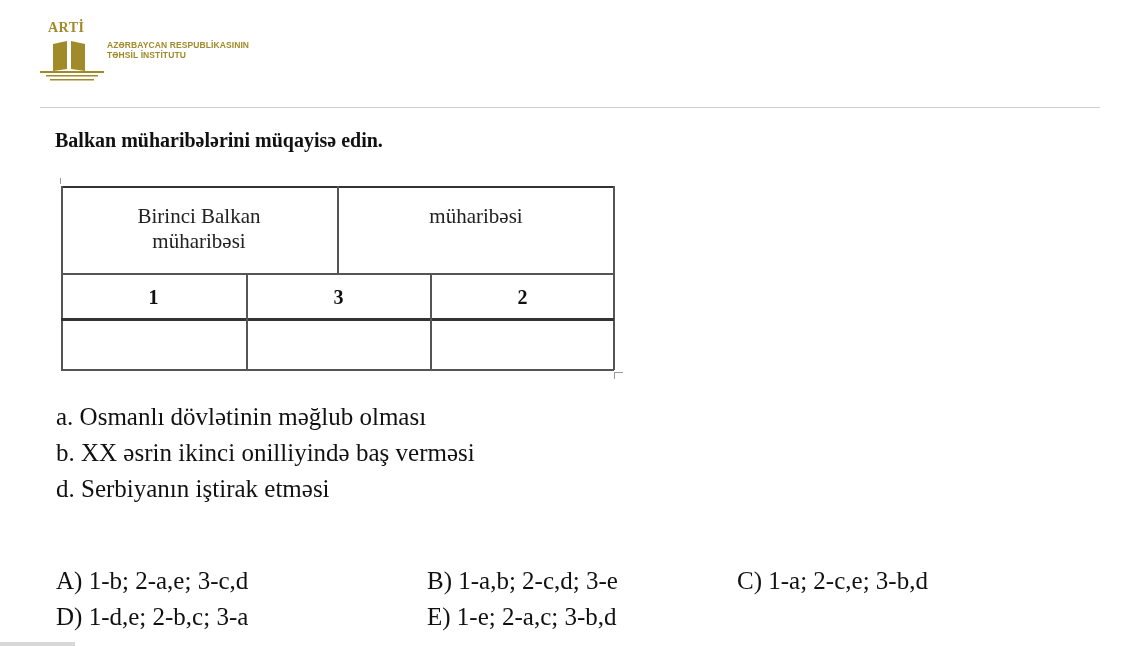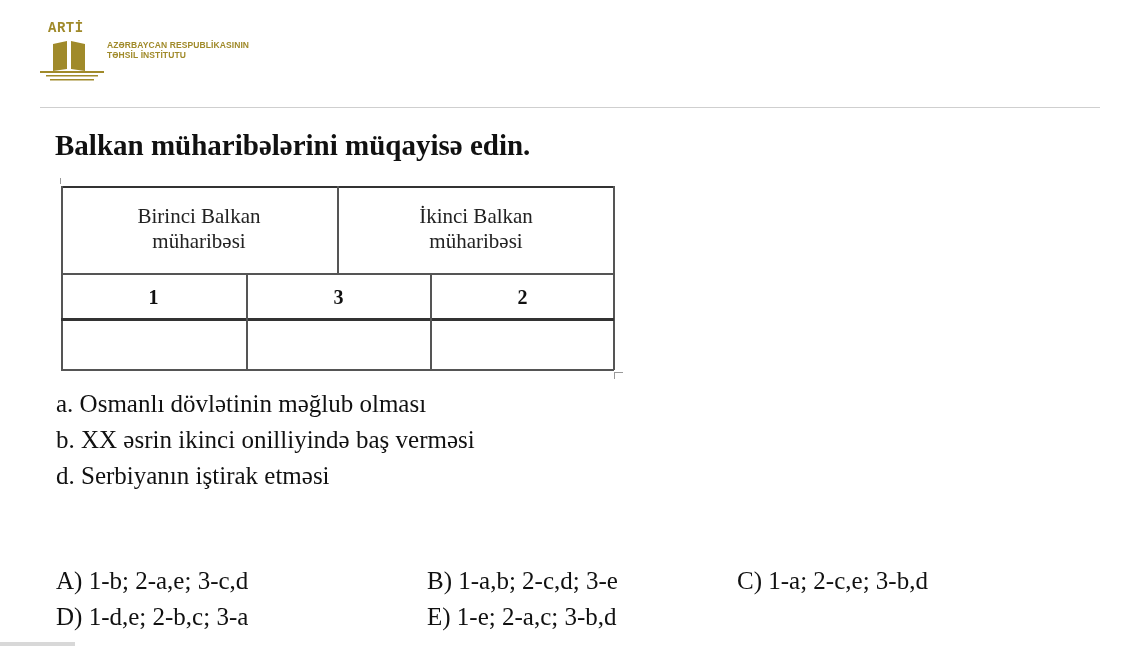--- a/index.html
+++ b/index.html
@@ -3,41 +3,41 @@
   <meta charset="utf-8">
   <style>
     html, body { margin: 0; padding: 0; }
     body {
       width: 1140px; height: 646px; position: relative; overflow: hidden;
       background: #ffffff; color: #111;
       font-family: "Liberation Serif", serif;
     }
     .logo { position: absolute; left: 40px; top: 20px; width: 64px; height: 62px; }
     .logo-arti {
-      position: absolute; left: 8px; top: 0; font-family: Liberation Mono, monospace;
+      position: absolute; left: 8px; top: 0; font-family: Liberation Serif, serif;
       font-weight: bold; font-size: 14px; color: #a08a2a; letter-spacing: 0.5px;
     }
     .logo-book { position: absolute; left: 12px; top: 21px; }
     .logo-lines { position: absolute; left: 0; top: 51px; }
     .org-name {
       position: absolute; left: 107px; top: 40px;
       font-family: "Liberation Sans", sans-serif; font-weight: bold;
       font-size: 8.5px; line-height: 10px; color: #a08a2a; letter-spacing: 0.1px;
     }
     .rule { position: absolute; left: 40px; top: 107px; width: 1060px; height: 0; border-top: 1.5px solid #cfcfcf; }
     .question-title {
       position: absolute; left: 55px; top: 129px;
-      font-weight: bold; font-size: 29px;
+      font-weight: bold; font-size: 20px;
     }
     .tbl { position: absolute; left: 61px; top: 186px; width: 553px; height: 136px; }
     .tbl .ln { position: absolute; background: #555; }
     .cell-text { position: absolute; text-align: center; font-size: 21px; line-height: 25px; color: #222; }
     .num { position: absolute; font-weight: bold; font-size: 20px; color: #111; text-align: center; }
     .corner-mark { position: absolute; border-color: #999; border-style: solid; }
-    .options { position: absolute; left: 56px; top: 386px; font-size: 25px; line-height: 36.2px; }
+    .options { position: absolute; left: 56px; top: 399px; font-size: 25px; line-height: 36.2px; }
     .opt-line { white-space: nowrap; }
     .answer { position: absolute; font-size: 25px; white-space: nowrap; }
     .bottom-bar { position: absolute; left: 0; top: 642px; width: 75px; height: 4px; background: #d8d8d8; }
   </style>
 </head>
 <body>
 
 <div class="logo">
   <div class="logo-arti">ARTİ</div>
   <svg class="logo-book" width="34" height="30" viewBox="0 0 34 30">
@@ -73,21 +73,20 @@
   <div class="ln" style="left:276px;top:0;width:1.5px;height:88px;"></div>
 
   <div class="ln" style="left:185px;top:87px;width:1.5px;height:97px;"></div>
   <div class="ln" style="left:369px;top:87px;width:1.5px;height:97px;"></div>
 
   <div class="cell-text" style="left:0;top:18px;width:276px;">
     <div>Birinci Balkan</div>
     <div>müharibəsi</div>
   </div>
   <div class="cell-text" style="left:277px;top:18px;width:276px;">
-    <div>İkinci Balkan</div>
     <div>müharibəsi</div>
   </div>
 
   <div class="num" style="left:0;top:100px;width:185px;">1</div>
   <div class="num" style="left:186px;top:100px;width:183px;">3</div>
   <div class="num" style="left:370px;top:100px;width:183px;">2</div>
 
   <div style="position:absolute;left:2px;top:135px;width:183px;height:48px;"></div>
   <div style="position:absolute;left:187px;top:135px;width:182px;height:48px;"></div>
   <div style="position:absolute;left:371px;top:135px;width:181px;height:48px;"></div>

